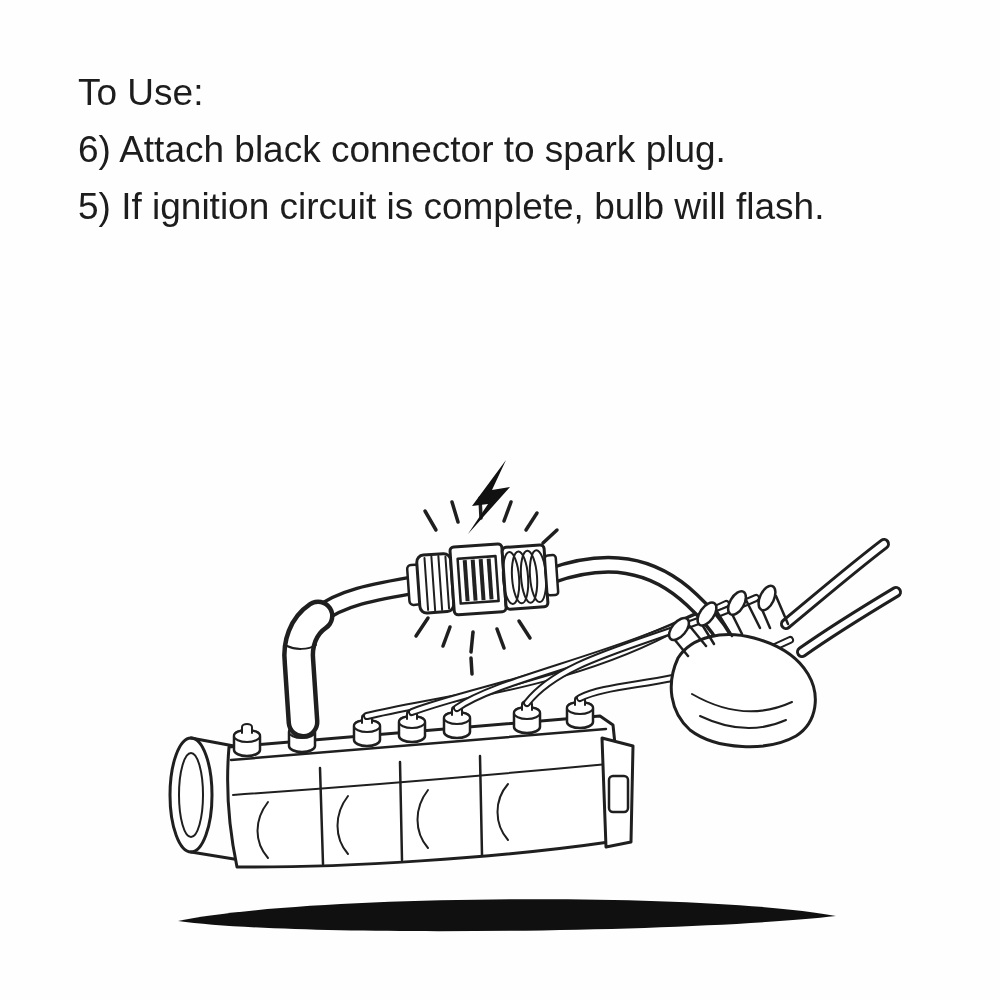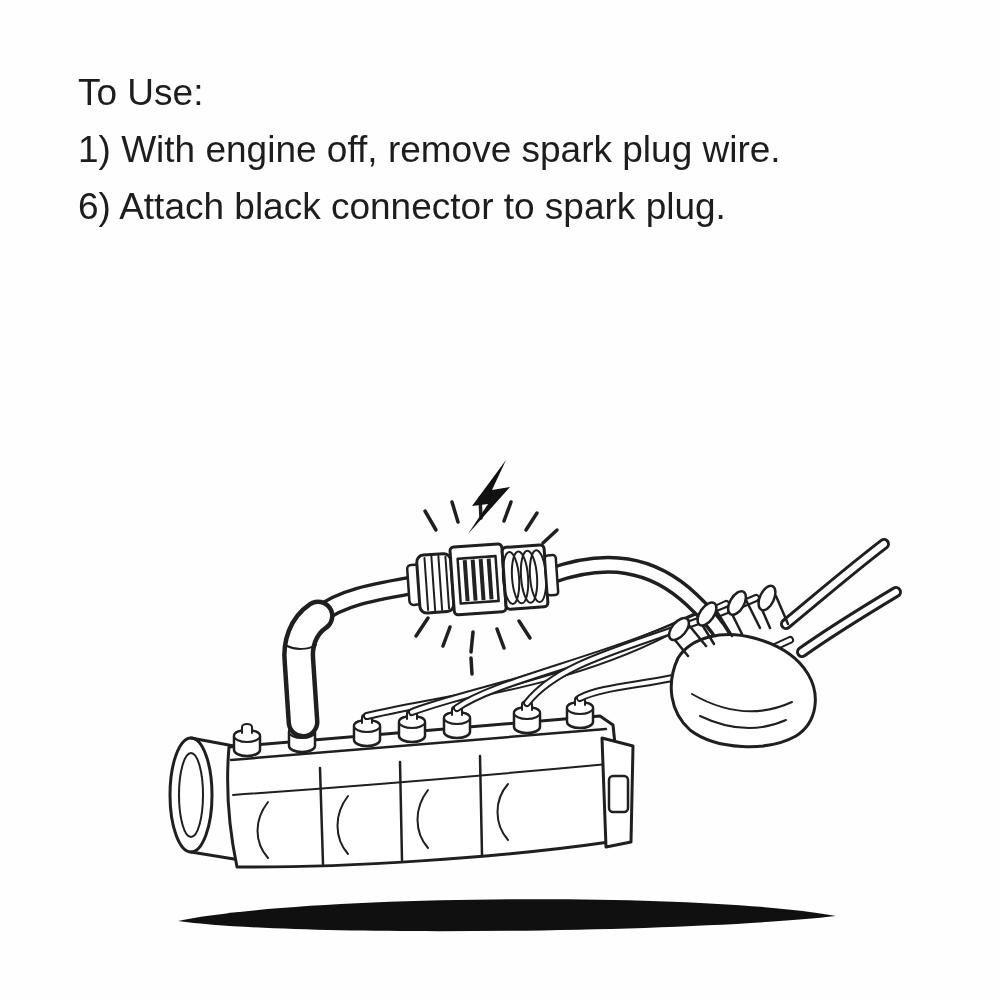--- a/index.html
+++ b/index.html
@@ -21,22 +21,22 @@
   .illustration{position:absolute;left:0;top:0;width:1000px;height:1000px;pointer-events:none;}
   svg *{vector-effect:none;}
 </style>
 </head>
 <body>
 
 <div class="sheet">
 
   <div class="instructions">
     <div class="title">To Use:</div>
-    <div class="step">1) With engine off, remove spark plug wire.</div>
     <div class="step">6) Attach black connector to spark plug.</div>
+    <div class="step">5) If ignition circuit is complete, bulb will flash.</div>
   </div>
 
   <svg class="illustration" viewBox="0 0 1000 1000" width="1000" height="1000" fill="none" stroke="#1f1f1f" stroke-linecap="round" stroke-linejoin="round">
 
     <defs>
       <g id="term">
         <path d="M-13,0 L-13,-14 A13,6 0 0 1 13,-14 L13,0 A13,6 0 0 1 -13,0 Z" fill="#fff" stroke="#1f1f1f" stroke-width="2.5"></path>
         <ellipse cx="0" cy="-14" rx="13" ry="6" fill="#fff" stroke="#1f1f1f" stroke-width="2"></ellipse>
         <path d="M-5,-17 L-5,-23 A5,3 0 0 1 5,-23 L5,-17" fill="#fff" stroke="#1f1f1f" stroke-width="2"></path>
       </g>

